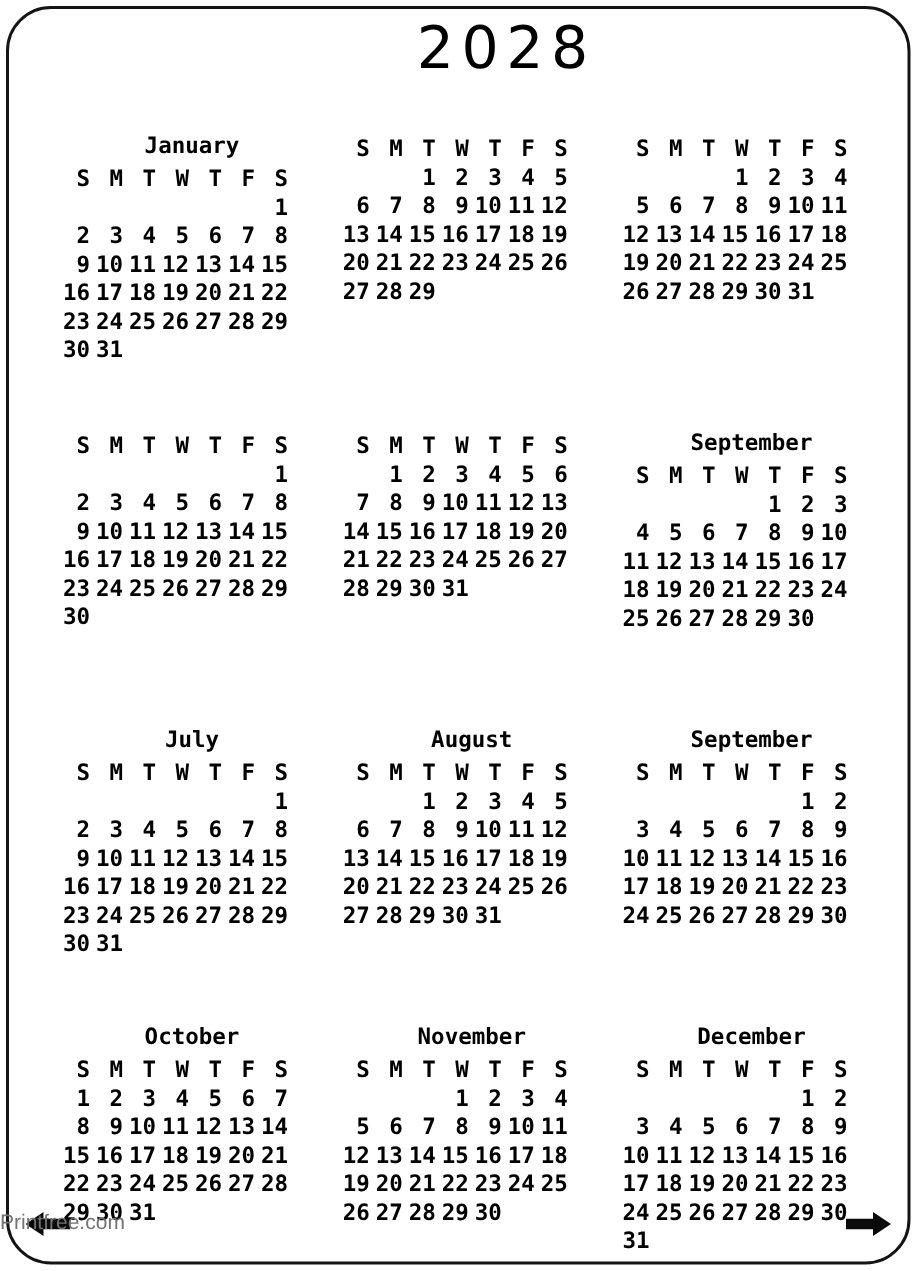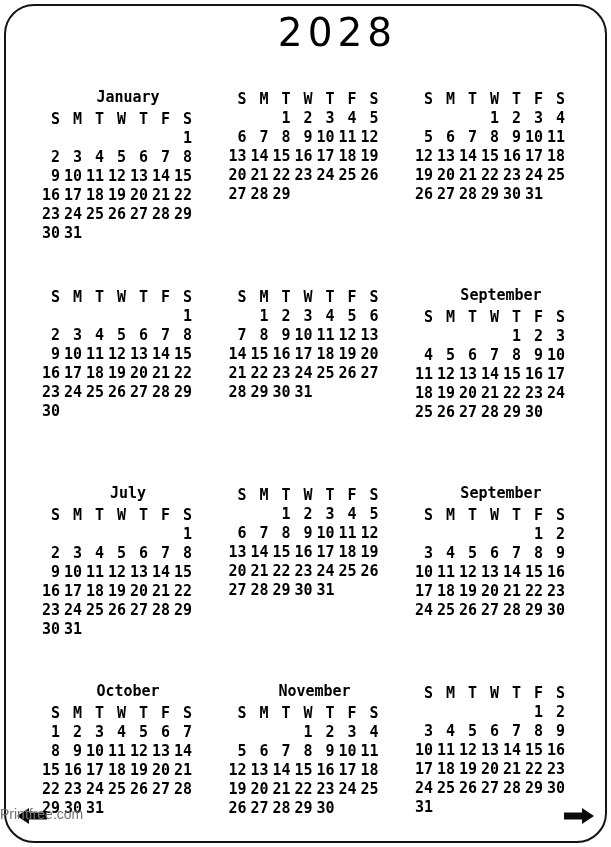--- a/index.html
+++ b/index.html
@@ -522,20 +522,21 @@
         <span class="cell">30</span>
         <span class="cell">31</span>
         <span class="cell"></span>
         <span class="cell"></span>
         <span class="cell"></span>
         <span class="cell"></span>
         <span class="cell"></span>
       </div>
     </section>
     <section class="month">
+      <h2 class="month-title">August</h2>
       <div class="dow-row">
         <span class="cell">S</span>
         <span class="cell">M</span>
         <span class="cell">T</span>
         <span class="cell">W</span>
         <span class="cell">T</span>
         <span class="cell">F</span>
         <span class="cell">S</span>
       </div>
       <div class="week-row">
@@ -749,20 +750,21 @@
         <span class="cell">26</span>
         <span class="cell">27</span>
         <span class="cell">28</span>
         <span class="cell">29</span>
         <span class="cell">30</span>
         <span class="cell"></span>
         <span class="cell"></span>
       </div>
     </section>
     <section class="month">
+      <h2 class="month-title">December</h2>
       <div class="dow-row">
         <span class="cell">S</span>
         <span class="cell">M</span>
         <span class="cell">T</span>
         <span class="cell">W</span>
         <span class="cell">T</span>
         <span class="cell">F</span>
         <span class="cell">S</span>
       </div>
       <div class="week-row">

